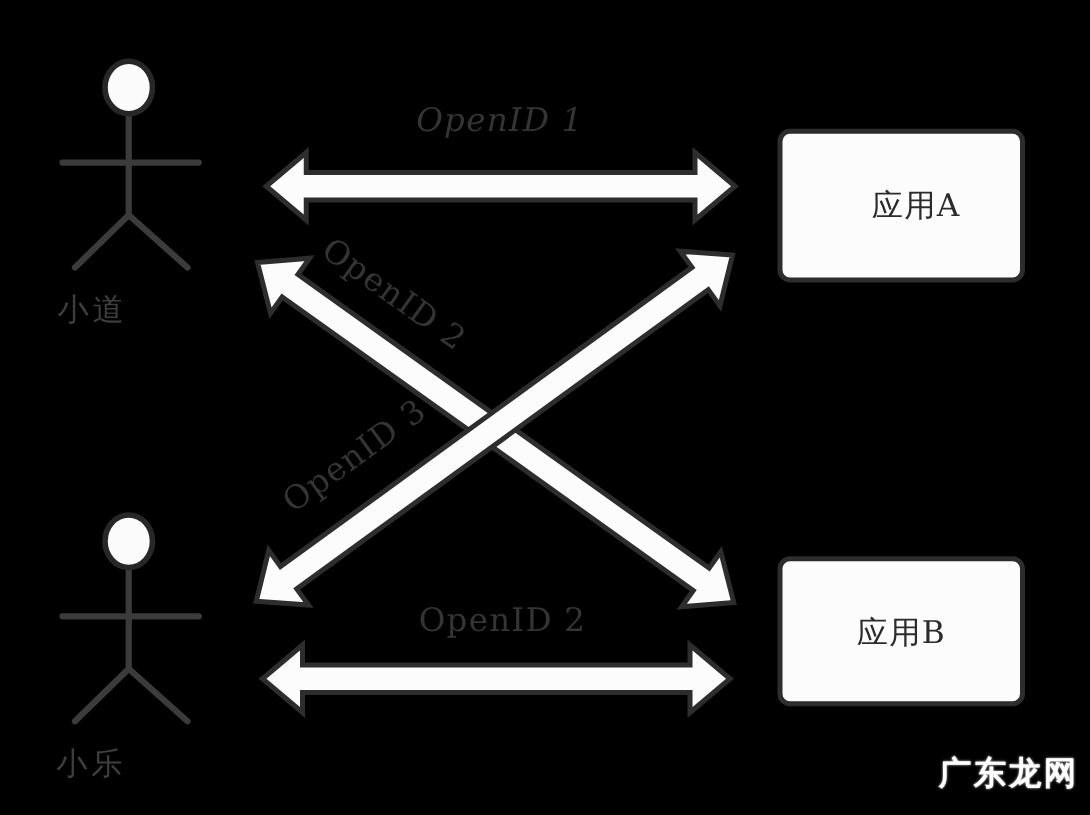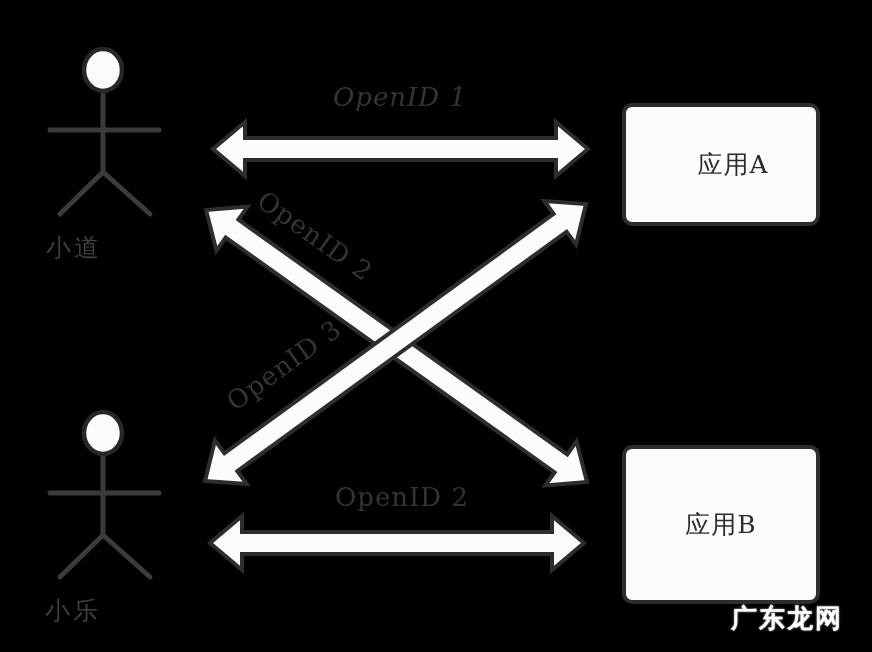--- a/index.html
+++ b/index.html
@@ -29,24 +29,24 @@
   }
   .actor-1{left:46px;top:234px;}
   .actor-2{left:45px;top:597px;}
   .app-box{
     position:absolute;left:622px;width:198px;
     background:#fcfcfc;border:4px solid #2d2d2d;border-radius:10px;
     display:flex;align-items:center;justify-content:center;
     box-sizing:border-box;
   }
   .box-a{top:103px;height:123px;padding-left:24px;}
-  .box-b{top:445px;height:159px;}
+  .box-b{top:445px;height:120px;}
   .app-box span{color:#2b2b2b;font-size:25px;letter-spacing:1px;}
   .watermark{
-    position:absolute;left:731px;top:601px;
+    position:absolute;left:751px;top:601px;
     color:#ffffff;font-size:26px;font-weight:bold;letter-spacing:2px;
     font-family:"DejaVu Sans","Liberation Sans",sans-serif;
     text-shadow:0 0 2px #ffffff;
     white-space:nowrap;
   }
 </style>
 </head>
 <body>
 
 <div class="canvas">

